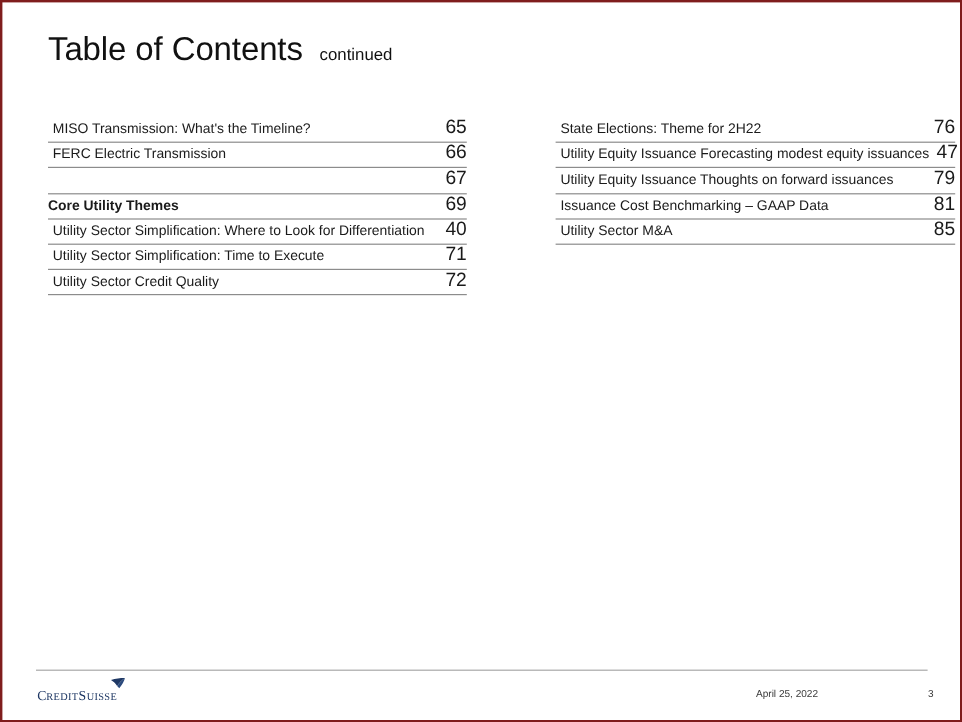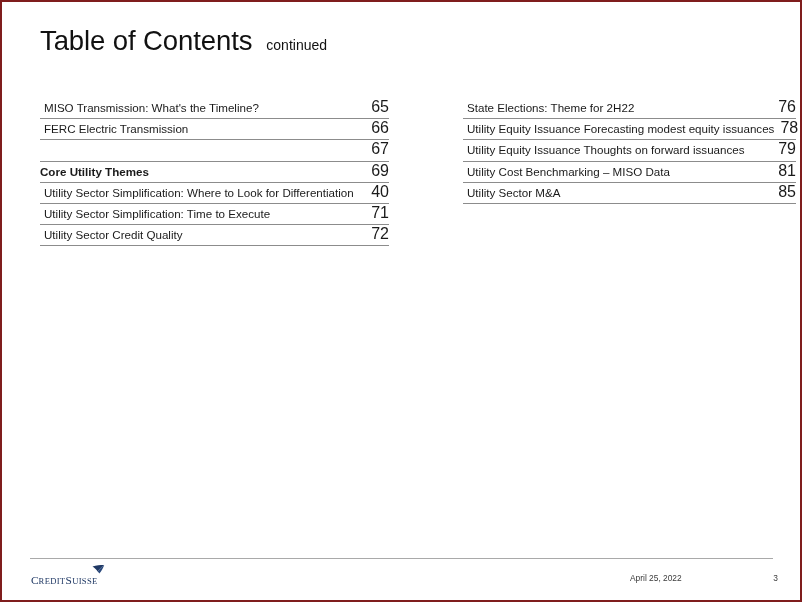--- a/index.html
+++ b/index.html
@@ -173,29 +173,29 @@
 
   <div id="toc-right" class="toc-column">
       <div class="toc-row level-sub">
         <span class="entry-title">State Elections: Theme for 2H22</span>
         <span class="leader"></span>
         <span class="entry-page">76</span>
       </div>
       <div class="toc-row level-sub">
         <span class="entry-title">Utility Equity Issuance Forecasting modest equity issuances</span>
         <span class="leader"></span>
-        <span class="entry-page">78</span>
+        <span class="entry-page">47</span>
       </div>
       <div class="toc-row level-sub">
         <span class="entry-title">Utility Equity Issuance Thoughts on forward issuances</span>
         <span class="leader"></span>
         <span class="entry-page">79</span>
       </div>
       <div class="toc-row level-sub">
-        <span class="entry-title">Utility Cost Benchmarking – MISO Data</span>
+        <span class="entry-title">Issuance Cost Benchmarking – GAAP Data</span>
         <span class="leader"></span>
         <span class="entry-page">81</span>
       </div>
       <div class="toc-row level-sub">
         <span class="entry-title">Utility Sector M&amp;A</span>
         <span class="leader"></span>
         <span class="entry-page">85</span>
       </div>
     </div>
 

